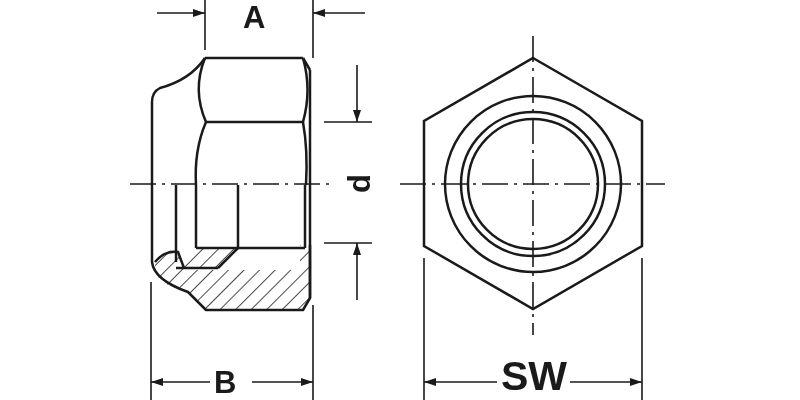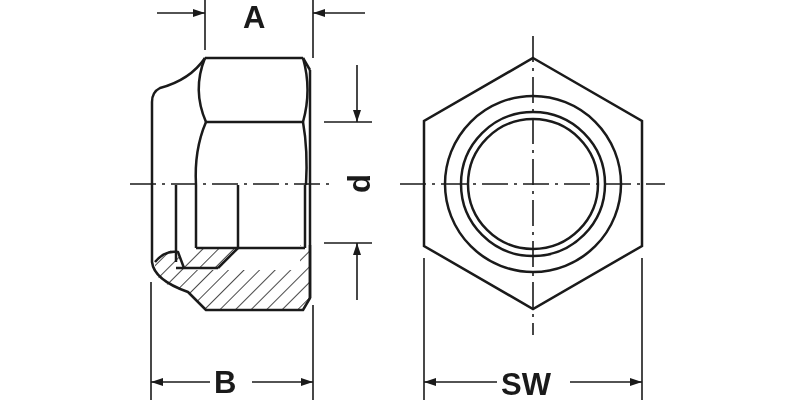--- a/index.html
+++ b/index.html
@@ -8,21 +8,21 @@
     svg { position: absolute; left: 0; top: 0; }
     .lbl {
       position: absolute;
       font-family: "Liberation Sans", "DejaVu Sans", sans-serif;
       font-weight: bold;
       color: #1a1a1a;
       line-height: 1;
     }
     .lbl-a { left: 243px; top: 2px; font-size: 31px; }
     .lbl-b { left: 214px; top: 367px; font-size: 31px; }
-    .lbl-sw { left: 501px; top: 369px; font-size: 31px; }
+    .lbl-sw { left: 501px; top: 356px; font-size: 41px; }
     .lbl-d {
       left: 350px; top: 168px; font-size: 31px;
       transform: rotate(-90deg); transform-origin: center center;
     }
   </style>
 </head>
 <body>
 
 <div class="canvas">
   <svg width="800" height="400" viewBox="0 0 800 400">

